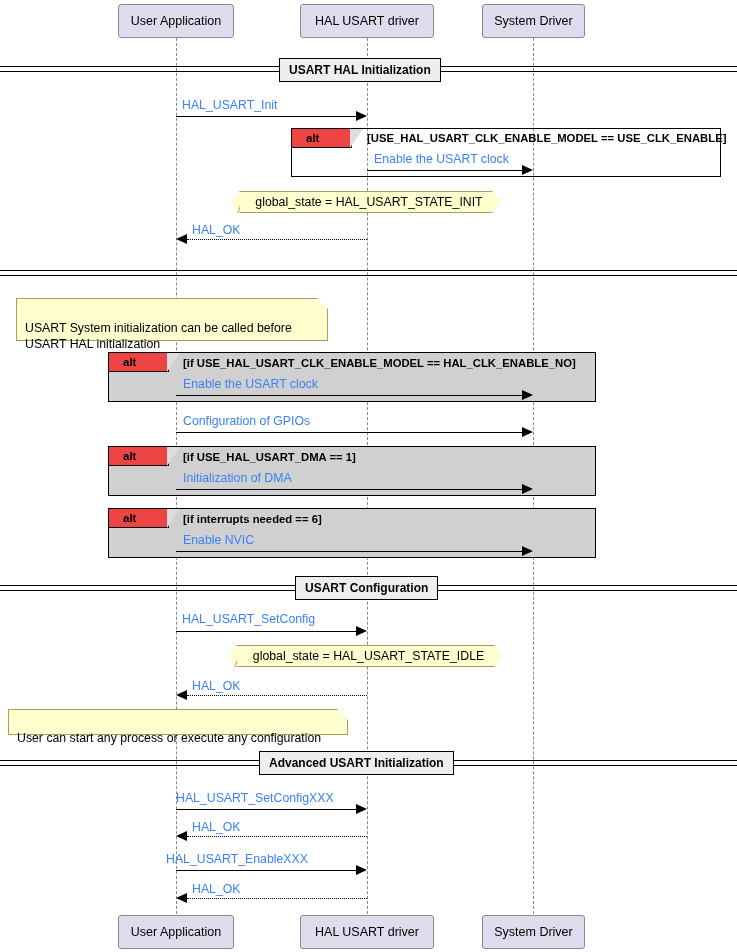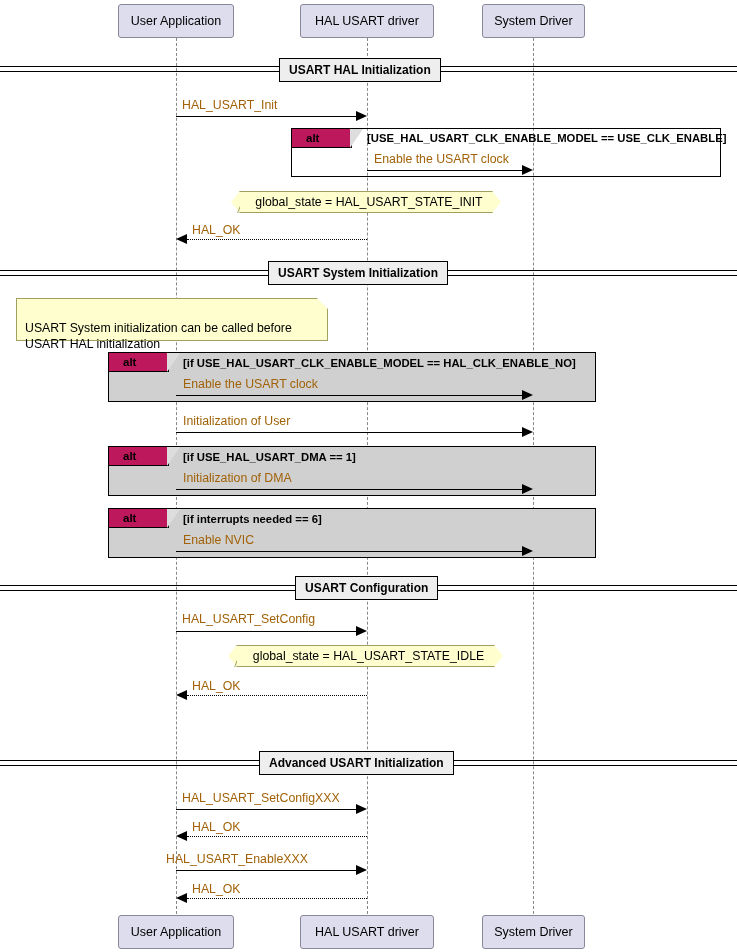--- a/index.html
+++ b/index.html
@@ -22,36 +22,36 @@
       width:737px;height:0;border-top:1.6px solid #000;}
   .divider-lines:before{top:0;}
   .divider-lines:after{top:5px;}
   .divider-label{position:absolute;background:#EEEEEE;border:1.6px solid #000;
       box-sizing:border-box;display:flex;align-items:center;justify-content:center;
       font-size:12px;font-weight:bold;padding:0 9px;white-space:nowrap;line-height:1;}
 
   
   .frag{position:absolute;box-sizing:border-box;border:1.6px solid #000;background:transparent;}
   .frag.shaded{background:#D0D0D0;}
-  .frag-tab{position:absolute;left:0;top:0;height:19px;background:#be185d;
+  .frag-tab{position:absolute;left:0;top:0;height:19px;background:#ef4444;
       border-right:1.6px solid #000;border-bottom:1.6px solid #000;box-sizing:border-box;
       display:flex;align-items:center;padding-left:14px;font-size:11.5px;font-weight:bold;
       width:60px;color:#000;}
   .frag-tab-corner{position:absolute;top:0;width:13px;height:19px;overflow:hidden;}
   .frag-tab-corner:before{content:"";position:absolute;left:0;top:0;width:0;height:0;
       border-left:13px solid #DDDDDD;border-bottom:19px solid transparent;}
   .frag-tab-corner:after{content:"";position:absolute;left:-1px;top:0;width:17px;height:22px;
       border-bottom:1.6px solid #000;transform-origin:0 0;transform:rotate(55deg);}
   .frag-cond{position:absolute;font-size:11.3px;font-weight:bold;white-space:nowrap;
       color:#000;line-height:1;}
 
   
   .msg-line{position:absolute;height:0;border-top:1.4px solid #000;}
   .msg-line.dotted{border-top:1.4px dotted #000;}
-  .msg-label{position:absolute;font-size:12.3px;white-space:nowrap;color:#a16207;line-height:1;}
+  .msg-label{position:absolute;font-size:12.3px;white-space:nowrap;color:#3b82f6;line-height:1;}
   .arrowhead{position:absolute;width:0;height:0;}
   .arrowhead.right{border-top:5px solid transparent;border-bottom:5px solid transparent;
       border-left:11px solid #000;}
   .arrowhead.left{border-top:5px solid transparent;border-bottom:5px solid transparent;
       border-right:11px solid #000;}
 
   
   .note{position:absolute;background:#FEFECE;border:1px solid #A0A060;box-sizing:border-box;
       font-size:12.3px;color:#000;padding:5px 8px 4px 8px;line-height:16px;white-space:pre-line;}
   .note-fold-cut{position:absolute;width:0;height:0;border-left:11px solid transparent;
@@ -120,42 +120,39 @@
     <div class="hx-l"></div>
     <div class="hx-r"></div>
     <div class="hx-txt">global_state = HAL_USART_STATE_INIT</div>
   </div>
 
   <div class="msg-label" style="left:192px;top:224px;">HAL_OK</div>
   <div class="msg-line dotted" style="left:187px;top:239px;width:180px;"></div>
   <div class="arrowhead left" style="left:176px;top:234px;"></div>
 
   <div class="divider-lines" style="top:270px;"></div>
-  <div class="divider-label" style="left:268px;top:261px;height:24px;">
-    <span>USART System Initialization</span>
-  </div>
 
   <div class="note" style="left:16px;top:298px;width:312px;height:43px;">
     <span>USART System initialization can be called before
 USART HAL initialization</span>
   </div>
   <div class="note-fold-cut" style="left:317px;top:298px;"></div>
 
   <div class="frag shaded" style="left:108px;top:352px;width:488px;height:50px;">
     <div class="frag-tab">
       <span>alt</span>
     </div>
     <div class="frag-tab-corner" style="left:58px;"></div>
   </div>
   <div class="frag-cond" style="left:183px;top:358px;">[if USE_HAL_USART_CLK_ENABLE_MODEL == HAL_CLK_ENABLE_NO]</div>
   <div class="msg-label" style="left:183px;top:378px;">Enable the USART clock</div>
   <div class="msg-line" style="left:176px;top:395px;width:346px;"></div>
   <div class="arrowhead right" style="left:522px;top:390px;"></div>
 
-  <div class="msg-label" style="left:183px;top:415px;">Initialization of User</div>
+  <div class="msg-label" style="left:183px;top:415px;">Configuration of GPIOs</div>
   <div class="msg-line" style="left:176px;top:432px;width:346px;"></div>
   <div class="arrowhead right" style="left:522px;top:427px;"></div>
 
   <div class="frag shaded" style="left:108px;top:446px;width:488px;height:50px;">
     <div class="frag-tab">
       <span>alt</span>
     </div>
     <div class="frag-tab-corner" style="left:58px;"></div>
   </div>
   <div class="frag-cond" style="left:183px;top:452px;">[if USE_HAL_USART_DMA == 1]</div>
@@ -187,28 +184,31 @@
     <div class="hx-body"></div>
     <div class="hx-l"></div>
     <div class="hx-r"></div>
     <div class="hx-txt">global_state = HAL_USART_STATE_IDLE</div>
   </div>
 
   <div class="msg-label" style="left:192px;top:680px;">HAL_OK</div>
   <div class="msg-line dotted" style="left:187px;top:695px;width:180px;"></div>
   <div class="arrowhead left" style="left:176px;top:690px;"></div>
 
+  <div class="note" style="left:8px;top:709px;width:340px;height:26px;padding-top:4px;">
+    <span>User can start any process or execute any configuration</span>
+  </div>
   <div class="note-fold-cut" style="left:337px;top:709px;"></div>
 
   <div class="divider-lines" style="top:760px;"></div>
   <div class="divider-label" style="left:259px;top:751px;height:24px;">
     <span>Advanced USART Initialization</span>
   </div>
 
-  <div class="msg-label" style="left:182px;top:792px;">HAL_USART_SetConfigXXX</div>
+  <div class="msg-label" style="left:176px;top:792px;">HAL_USART_SetConfigXXX</div>
   <div class="msg-line" style="left:176px;top:809px;width:180px;"></div>
   <div class="arrowhead right" style="left:356px;top:804px;"></div>
 
   <div class="msg-label" style="left:192px;top:821px;">HAL_OK</div>
   <div class="msg-line dotted" style="left:187px;top:836px;width:180px;"></div>
   <div class="arrowhead left" style="left:176px;top:831px;"></div>
 
   <div class="msg-label" style="left:166px;top:853px;">HAL_USART_EnableXXX</div>
   <div class="msg-line" style="left:176px;top:870px;width:180px;"></div>
   <div class="arrowhead right" style="left:356px;top:865px;"></div>

